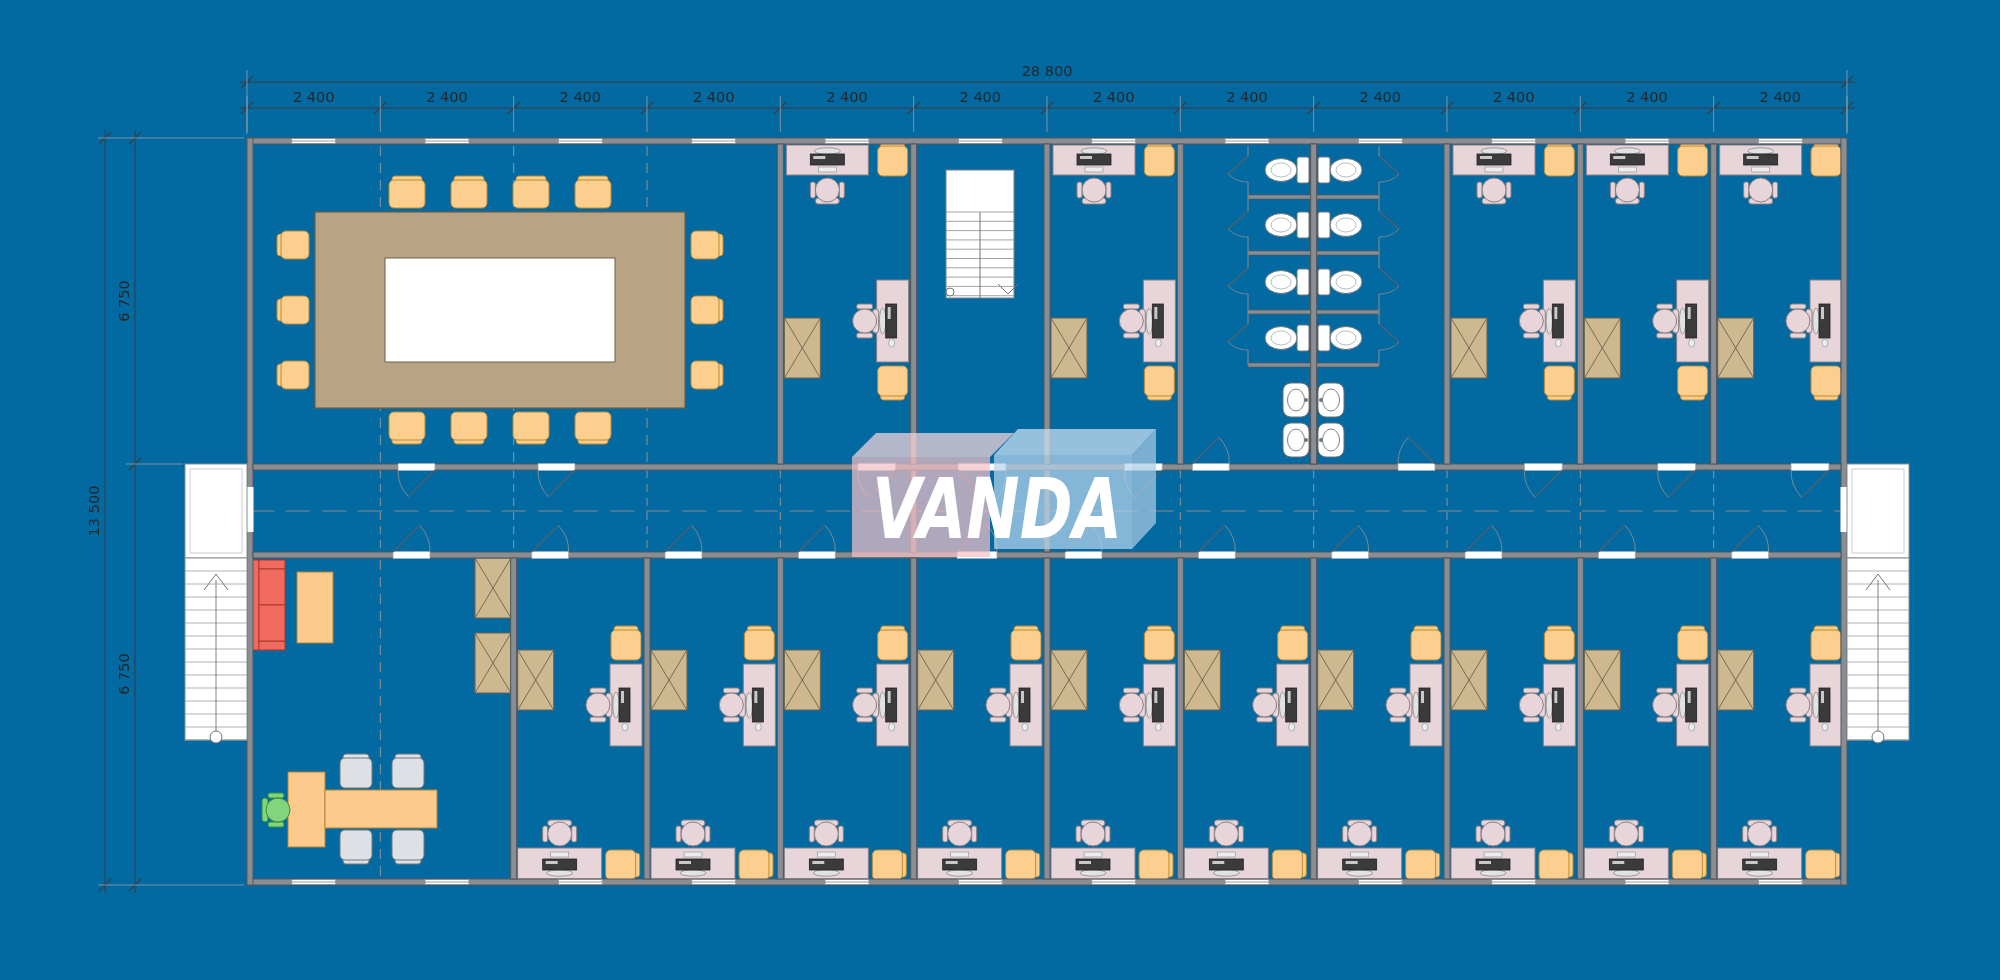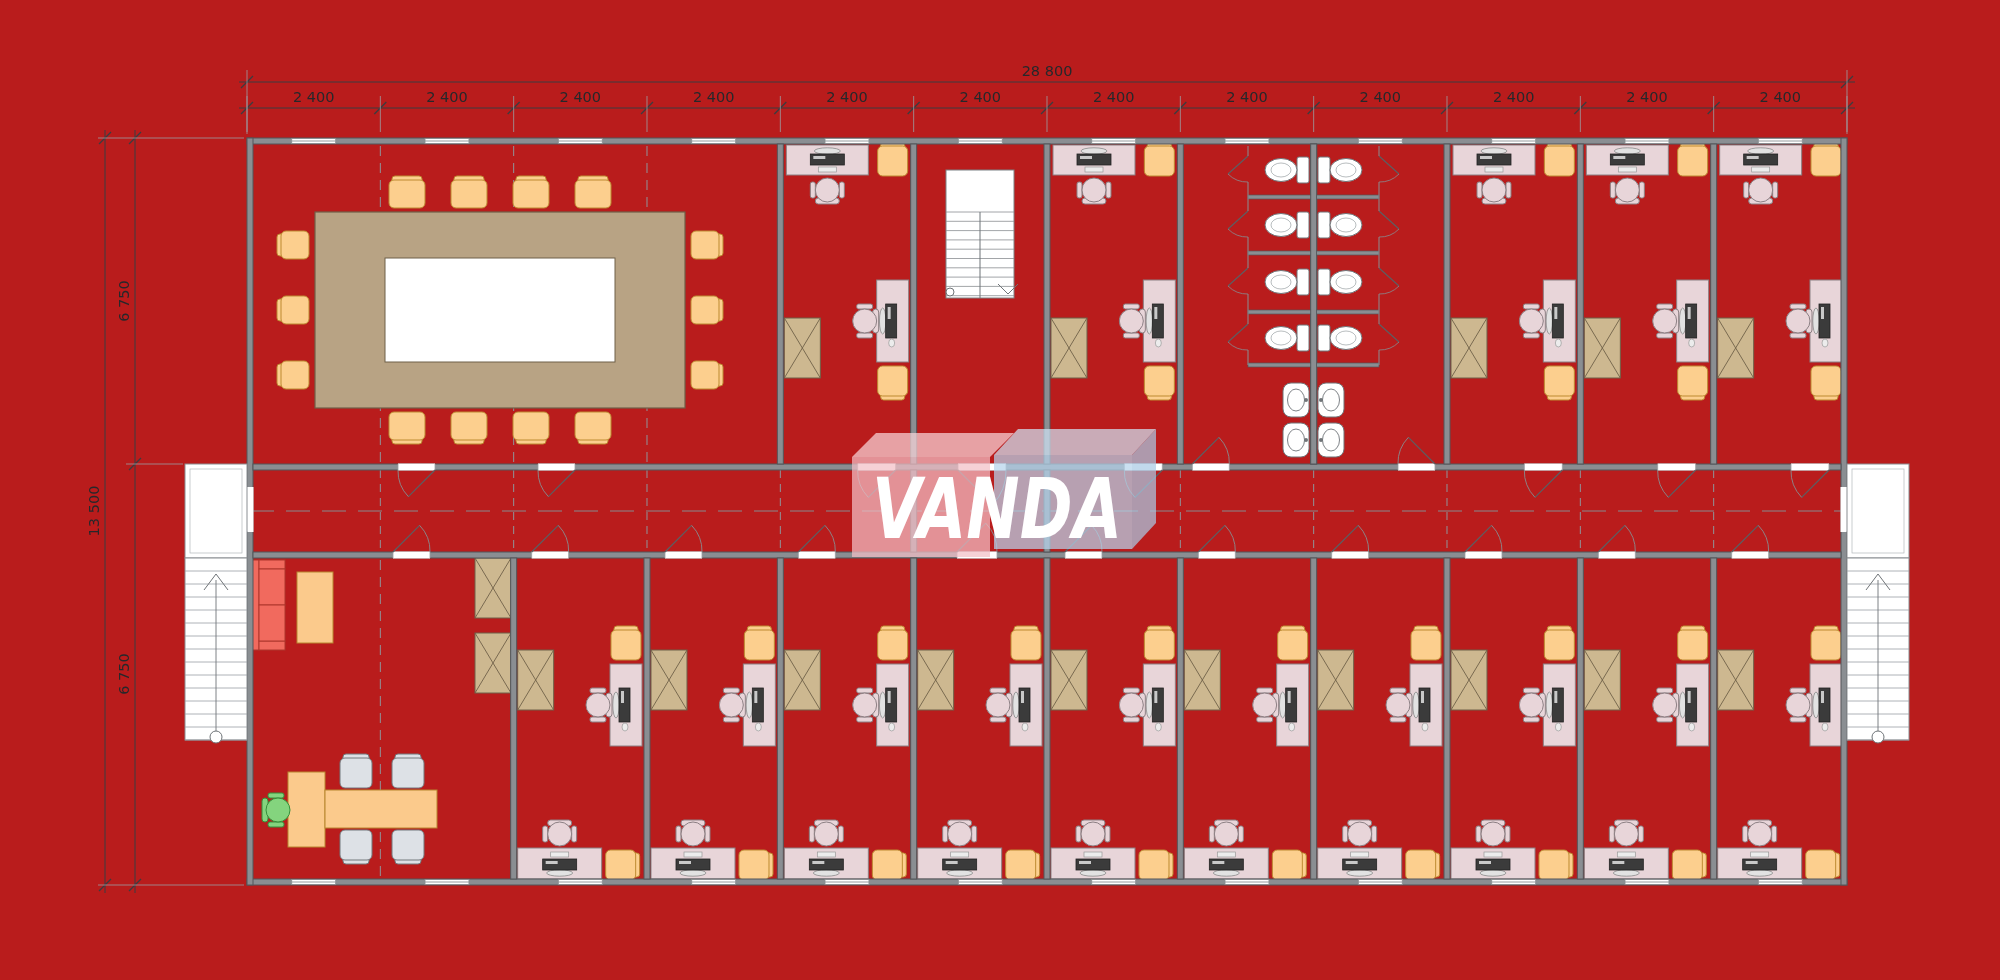--- a/index.html
+++ b/index.html
@@ -1,16 +1,16 @@
 <!DOCTYPE html>
 <html><head>
 <meta charset="utf-8">
 <style>
   html,body{margin:0;padding:0;background:#ffffff;}
-  .stage{position:relative;width:2000px;height:980px;background:#b91c1c;overflow:hidden;
+  .stage{position:relative;width:2000px;height:980px;background:#0369a1;overflow:hidden;
          font-family:"DejaVu Sans", sans-serif;}
   svg{display:block}
   text{font-family:"DejaVu Sans", sans-serif;}
 </style>
 </head>
 <body>
 
 <div class="stage">
   <svg id="plan" width="2000" height="980" viewBox="0 0 2000 980">
       <g>

